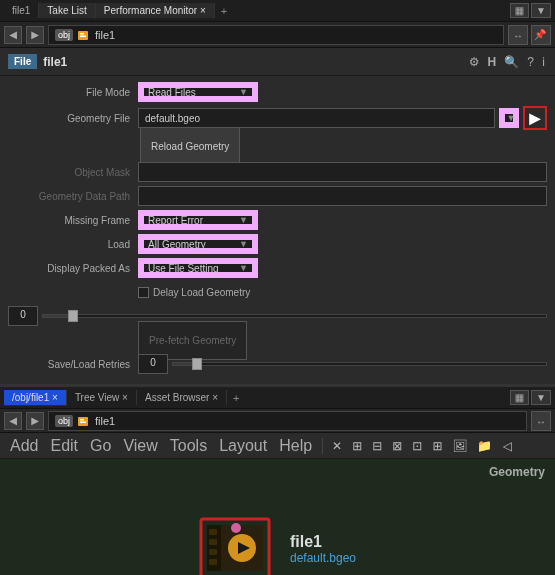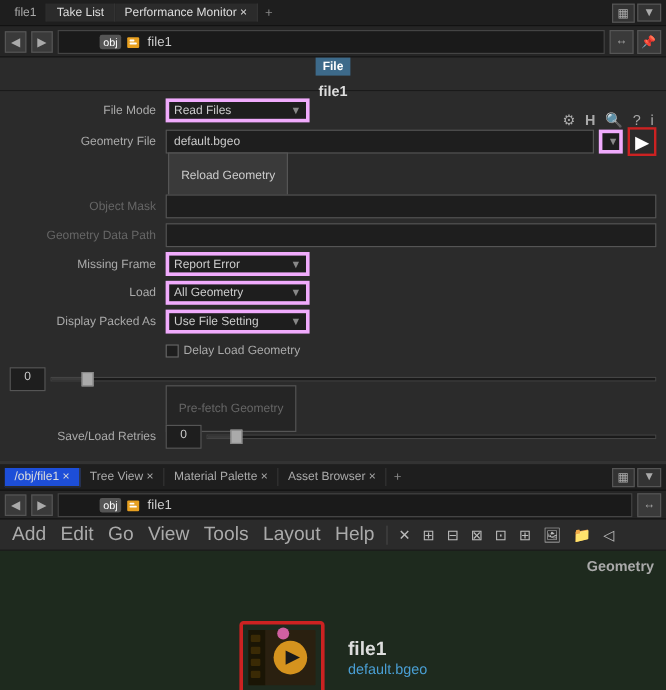--- a/index.html
+++ b/index.html
@@ -86,21 +86,20 @@
     }
     .path-box-wide {
       flex: 1;
     }
     .obj-icon {
       background: #555;
       color: #fff;
       font-size: 9px;
       padding: 1px 3px;
       border-radius: 2px;
-      margin-left: 28px;
     }
     .right-icons {
       display: flex;
       gap: 3px;
     }
     .icon-btn {
       background: #3a3a3a;
       border: 1px solid #555;
       color: #aaa;
       width: 20px;
@@ -114,21 +113,20 @@
 
     
     .header-row {
       background: #2b2b2b;
       display: flex;
       align-items: center;
       height: 28px;
       padding: 0 8px;
       border-bottom: 1px solid #1a1a1a;
       gap: 6px;
-      flex-direction: column;
     }
     .file-label {
       background: #3d6a8a;
       color: #fff;
       padding: 2px 6px;
       font-size: 10px;
       font-weight: bold;
     }
     .header-title {
       color: #ddd;
@@ -174,21 +172,21 @@
       color: #666;
     }
     .form-control {
       flex: 1;
       display: flex;
       align-items: center;
       gap: 4px;
     }
     .dropdown {
       background: #1e1e1e;
-      border: 3px solid #f0abfc;
+      border: 6px solid #f0abfc;
       color: #ccc;
       font-size: 10px;
       padding: 2px 4px;
       display: flex;
       align-items: center;
       justify-content: space-between;
       cursor: pointer;
       height: 20px;
     }
     .dropdown-wide {
@@ -543,21 +541,20 @@
       </div>
     </div>
   </div>
 </div>
 
 <div class="panel-bottom">
 
   <div class="tab-bar-bottom">
     <div class="tab-bottom active">/obj/file1 ×</div>
     <div class="tab-bottom">Tree View ×</div>
-    <div class="tab-bottom">Material Palette ×</div>
     <div class="tab-bottom">Asset Browser ×</div>
     <div class="tab-plus">+</div>
     <div style="margin-left:auto;display:flex;gap:2px;">
       <div class="top-bar-btn">▦</div>
       <div class="top-bar-btn">▼</div>
     </div>
   </div>
 
   <div class="address-bar-bottom">
     <div class="nav-btn">◀</div>

